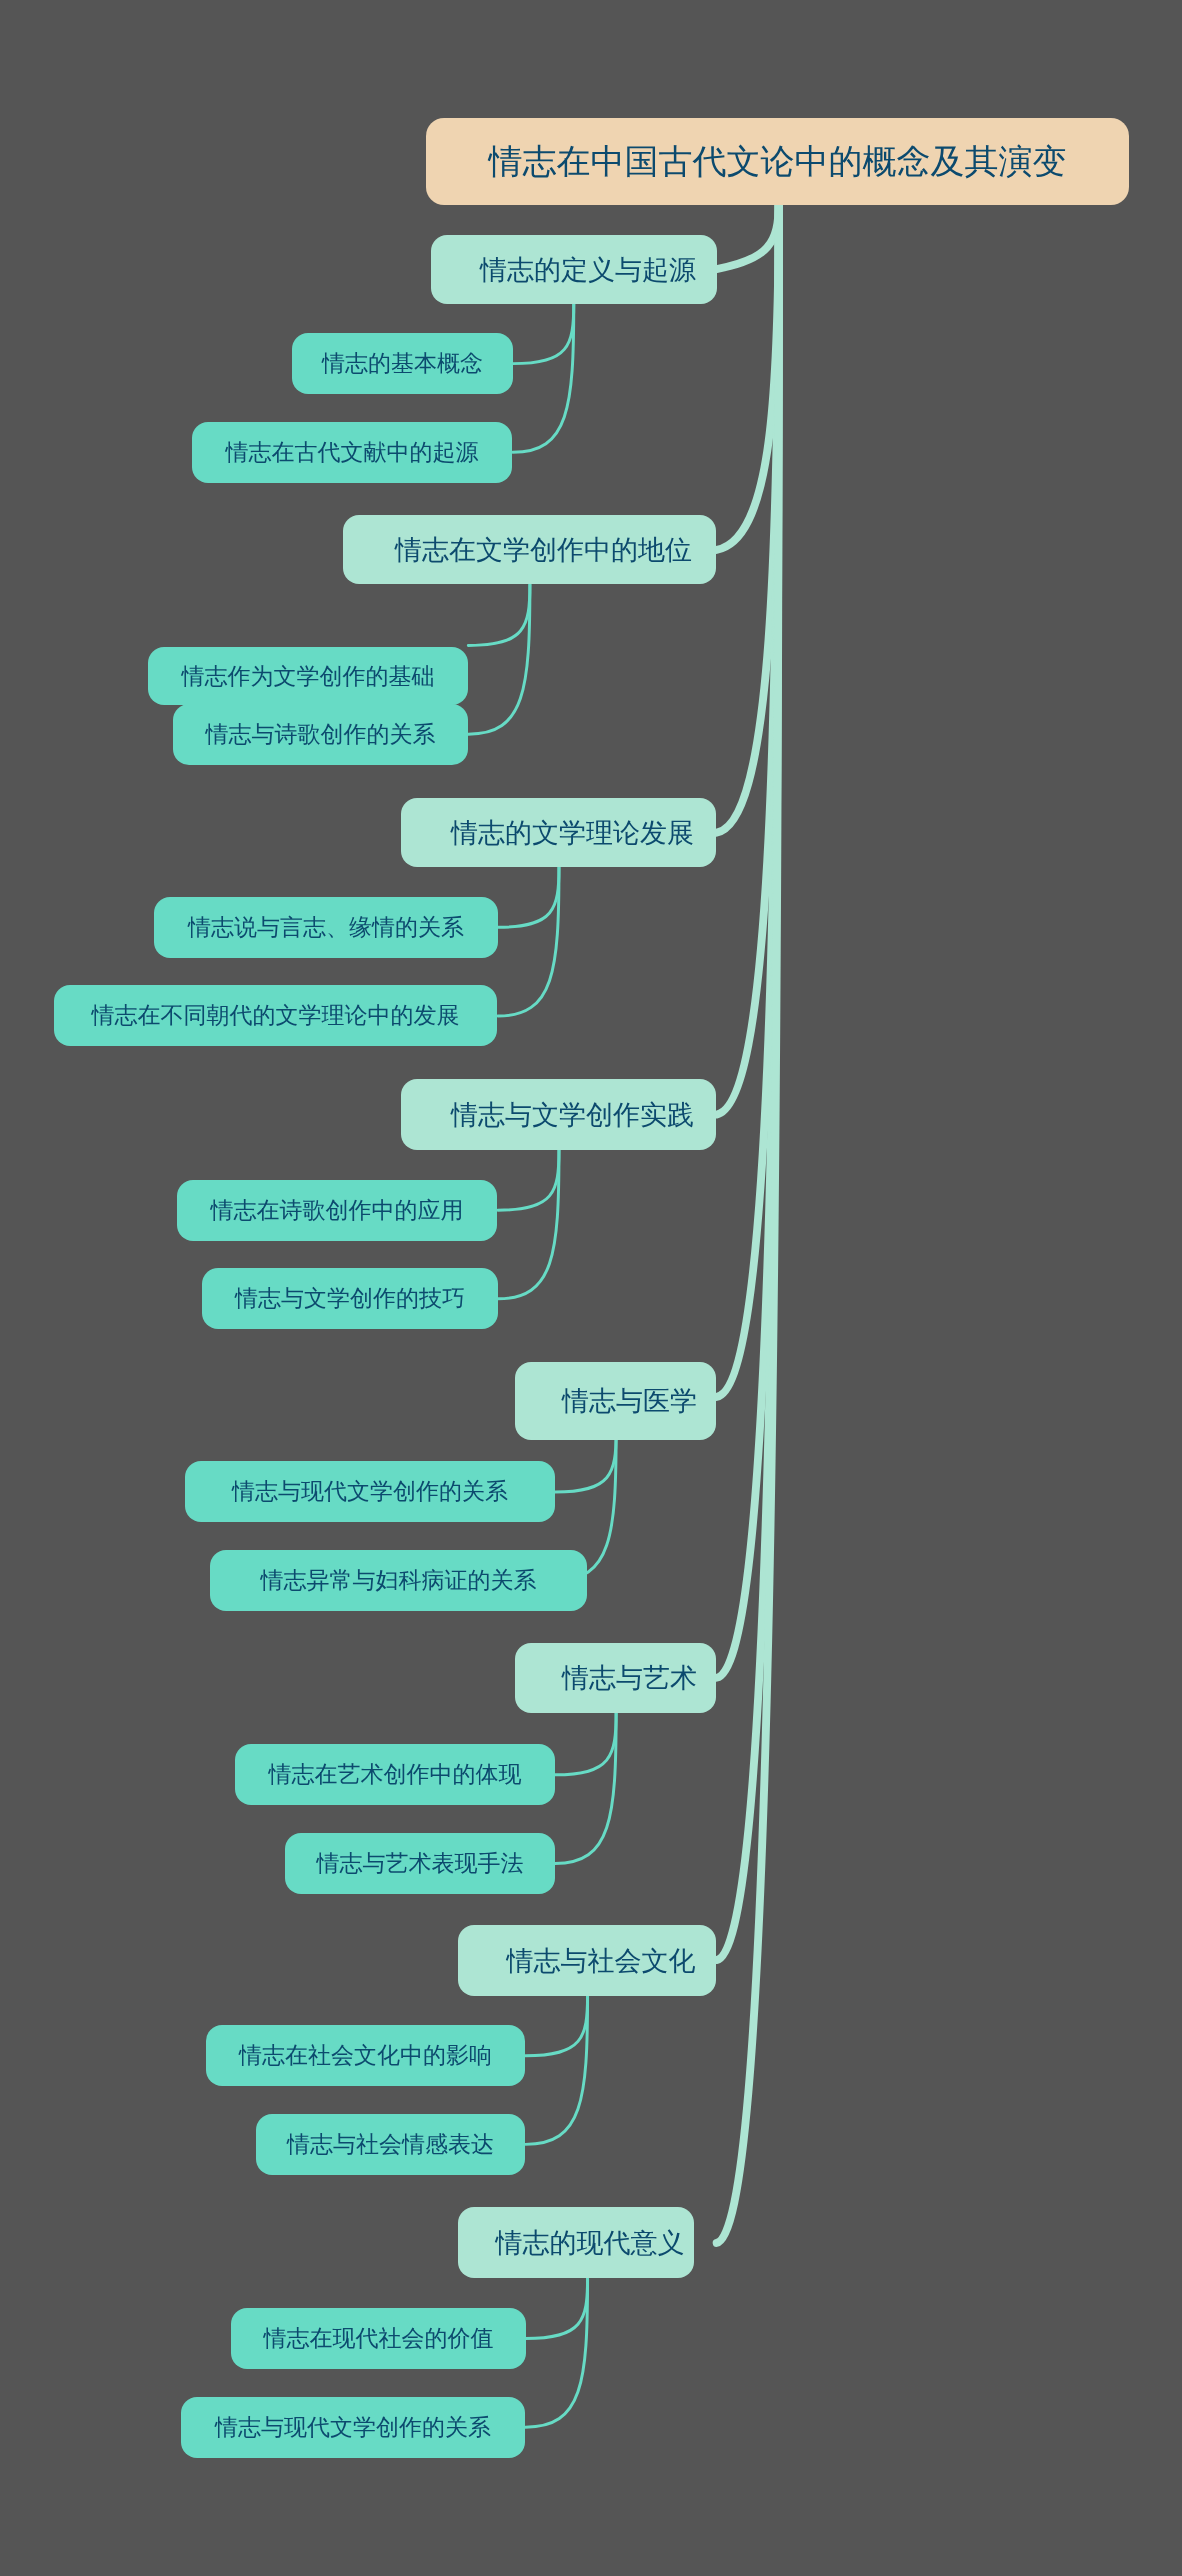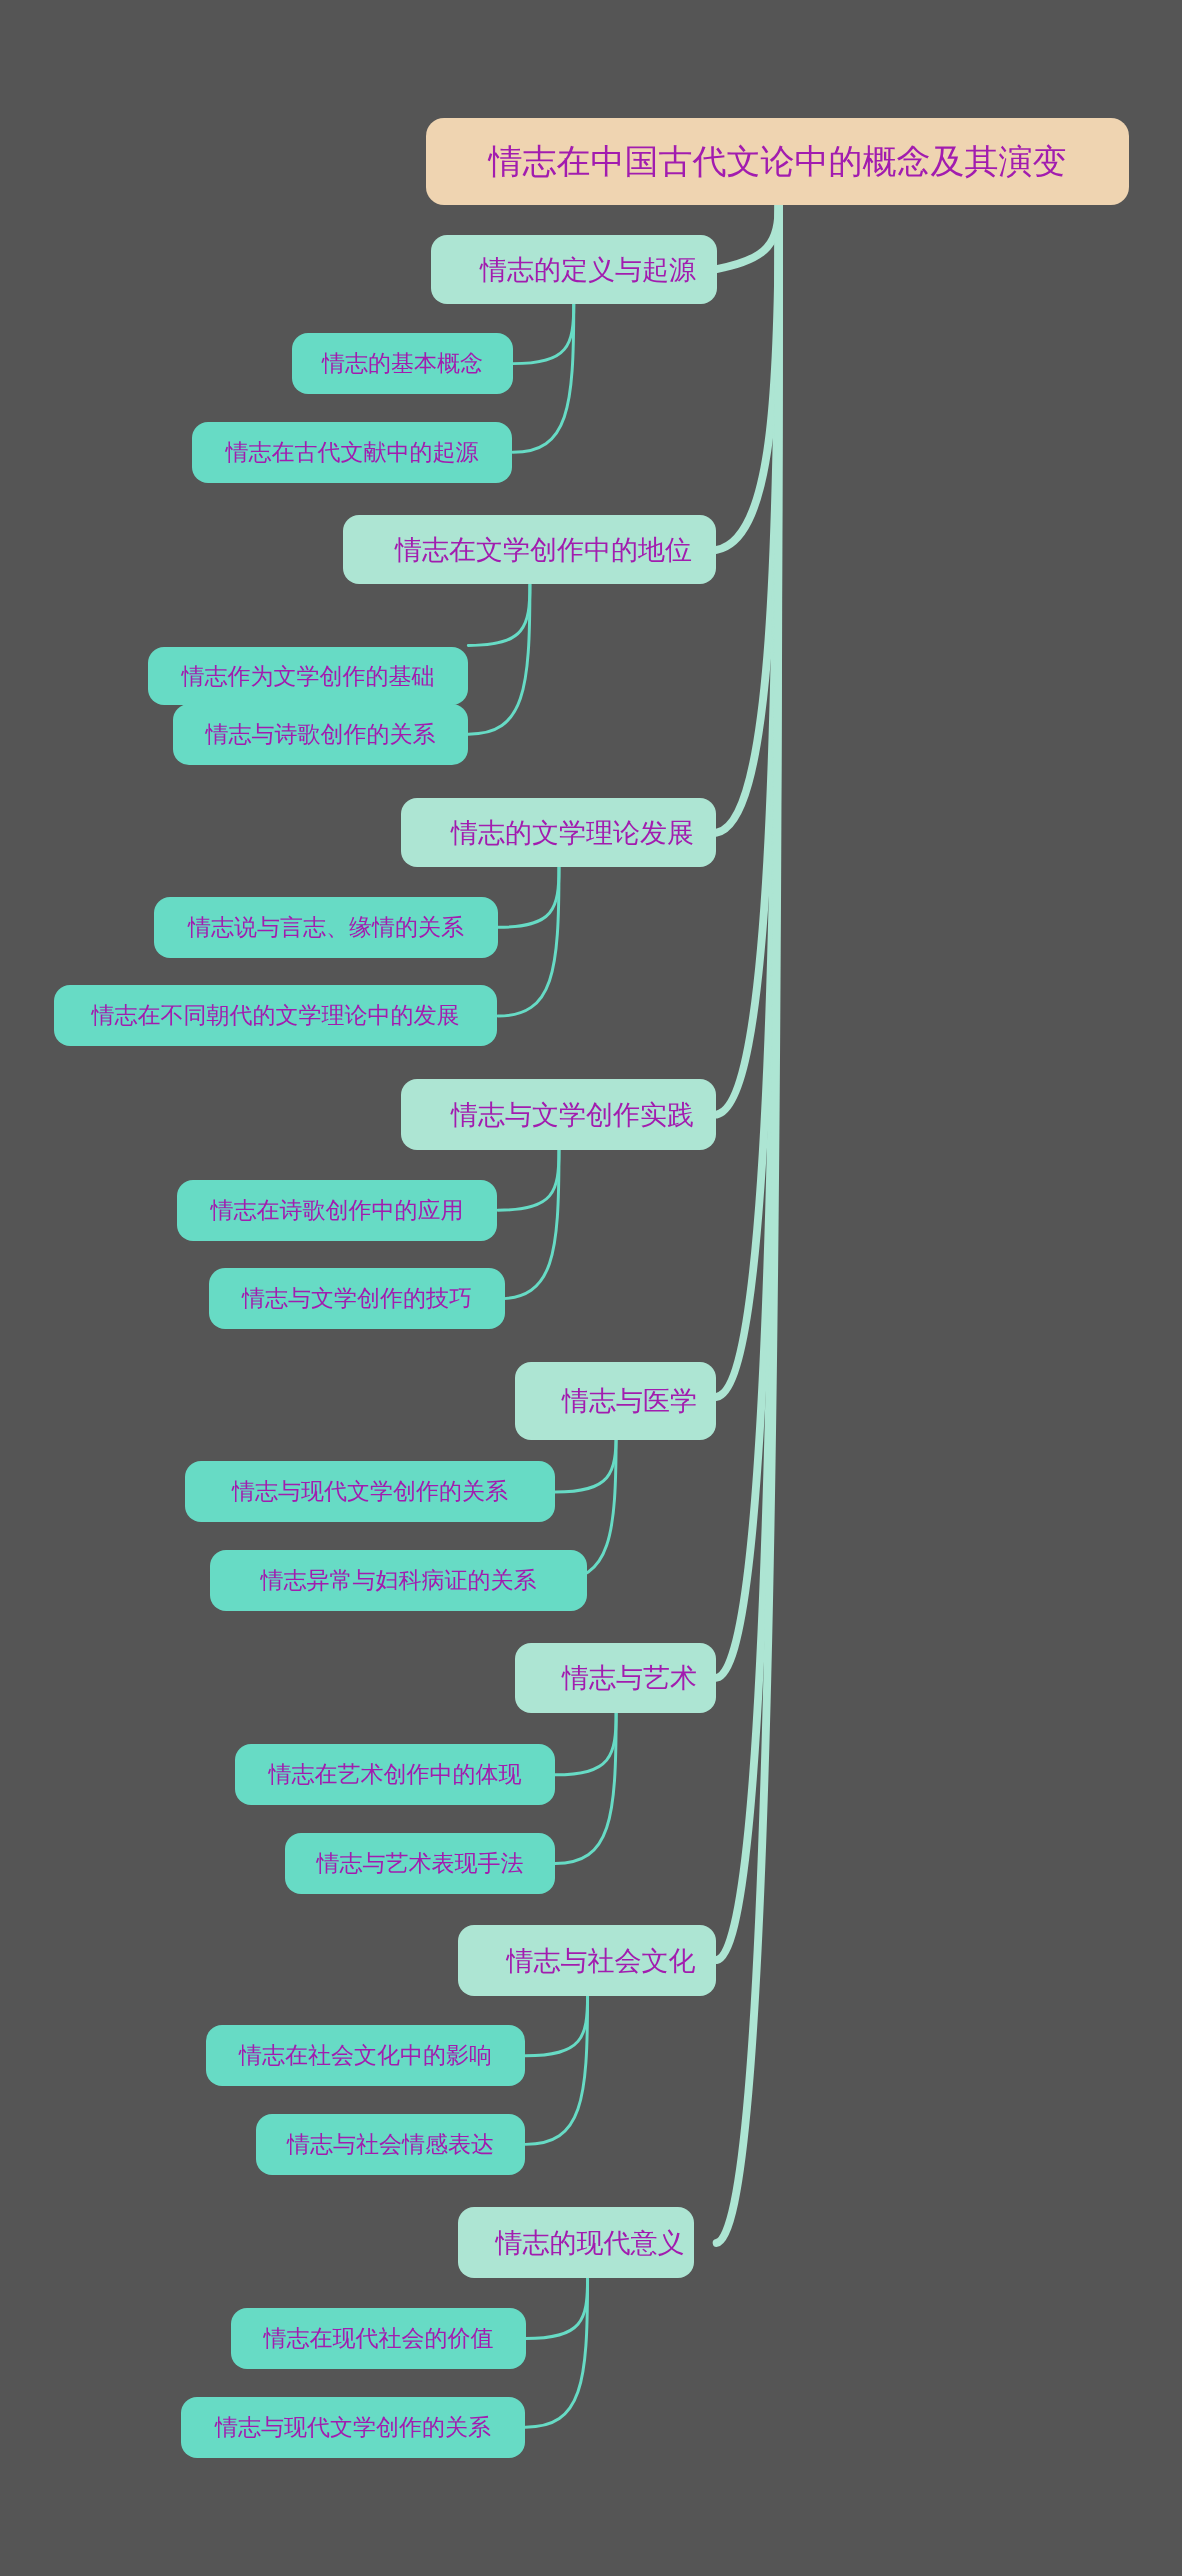--- a/index.html
+++ b/index.html
@@ -1,20 +1,20 @@
 <!DOCTYPE html>
 <html><head>
 <meta charset="utf-8">
 <style>
   html, body { margin:0; padding:0; }
   body { width:1183px; height:2576px; background:#555555; position:relative; overflow:hidden;
          font-family:"DejaVu Sans","Liberation Sans",sans-serif; }
   #links { position:absolute; left:0; top:0; width:1183px; height:2576px; }
   .node { position:absolute; box-sizing:border-box; display:flex; align-items:center; justify-content:center;
-          color:#a21caf; white-space:nowrap; }
+          color:#0c4a6e; white-space:nowrap; }
   .root { background:#efd4b1; border-radius:18px; font-size:34px; }
   .l1 { background:#ade5d3; border-radius:16px; font-size:27px;padding-left:28px; }
   .l2 { background:#67dbc5; border-radius:16px; font-size:23px; }
 </style>
 </head>
 <body>
 
 <svg id="links" xmlns="http://www.w3.org/2000/svg" viewBox="0 0 1200 2614" width="1183" height="2576">
     <path d="M790,206 C790,246.2 780,263 727,273" fill="none" stroke="#ade5d3" stroke-width="8" stroke-linecap="round"></path>
     <path d="M582,308 C582,350.7 577,369 520,369" fill="none" stroke="#67dbc5" stroke-width="3" stroke-linecap="round"></path>
@@ -76,21 +76,21 @@
   <div class="node l2" style="left: 54px; top: 985px; width: 443px; height: 61px;">
       <span>情志在不同朝代的文学理论中的发展</span>
     </div>
 
   <div class="node l1" style="left: 401px; top: 1079px; width: 315px; height: 71px;">
       <span>情志与文学创作实践</span>
     </div>
   <div class="node l2" style="left: 177px; top: 1180px; width: 320px; height: 61px; text-align: center;">
       <span>情志在诗歌创作中的应用</span>
     </div>
-  <div class="node l2" style="left: 202px; top: 1268px; width: 296px; height: 61px; margin-left: 7px;">
+  <div class="node l2" style="left: 202px; top: 1268px; width: 296px; height: 61px;">
       <span>情志与文学创作的技巧</span>
     </div>
 
   <div class="node l1" style="left: 515px; top: 1362px; width: 201px; height: 78px;">
       <span>情志与医学</span>
     </div>
   <div class="node l2" style="left: 185px; top: 1461px; width: 370px; height: 61px;">
       <span>情志与现代文学创作的关系</span>
     </div>
   <div class="node l2" style="left: 210px; top: 1550px; width: 377px; height: 61px;">

